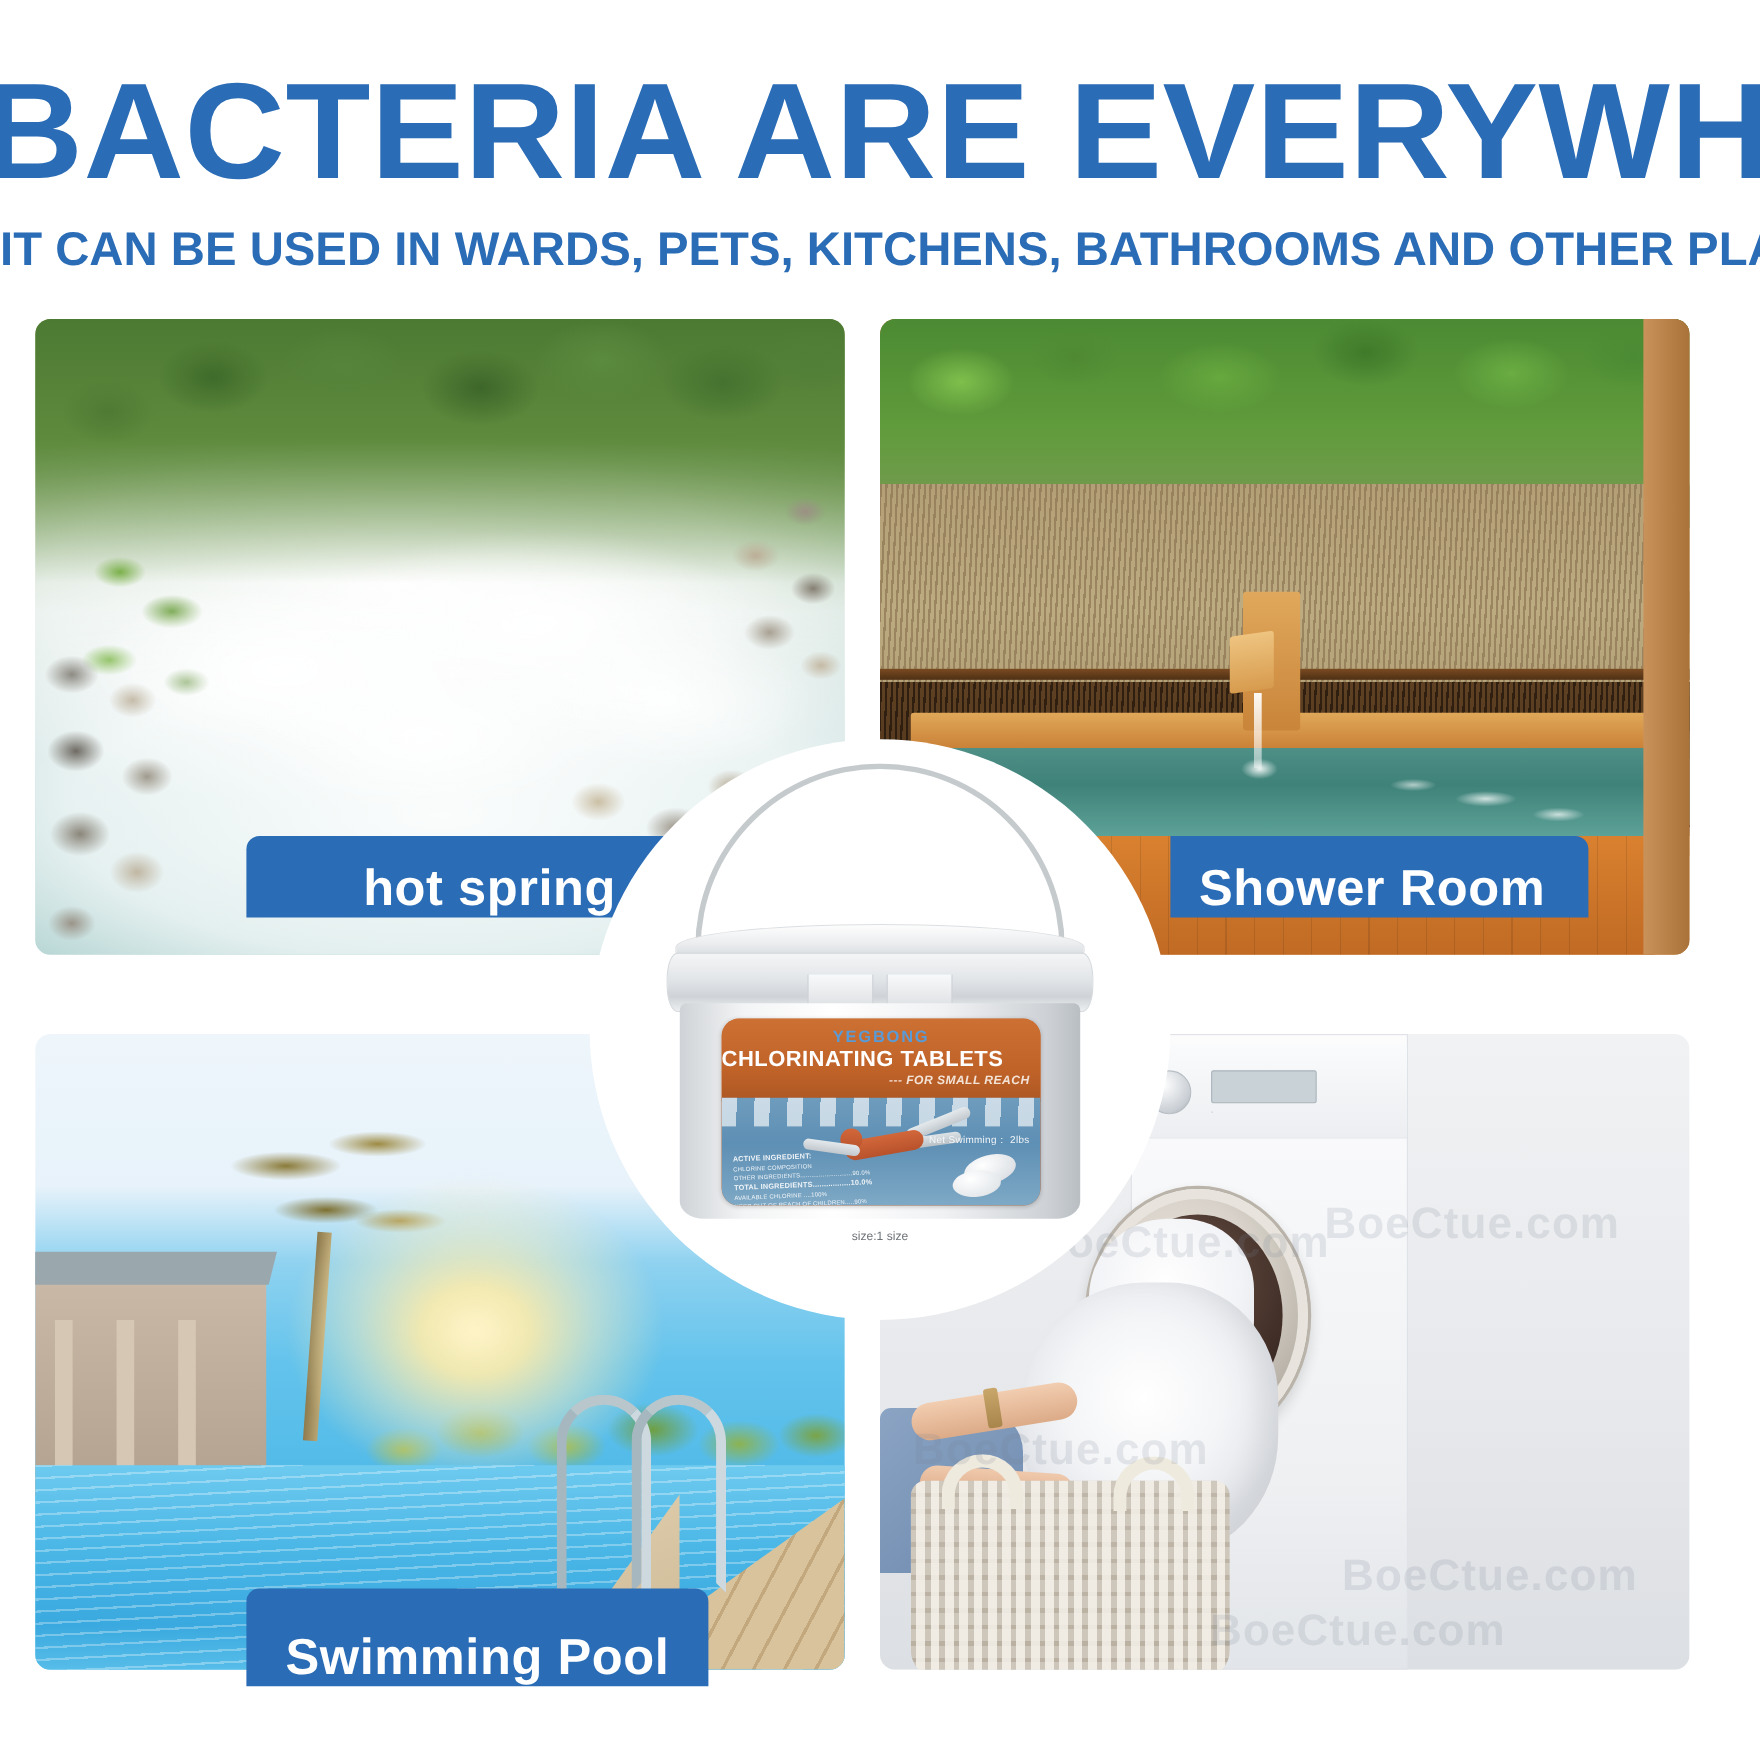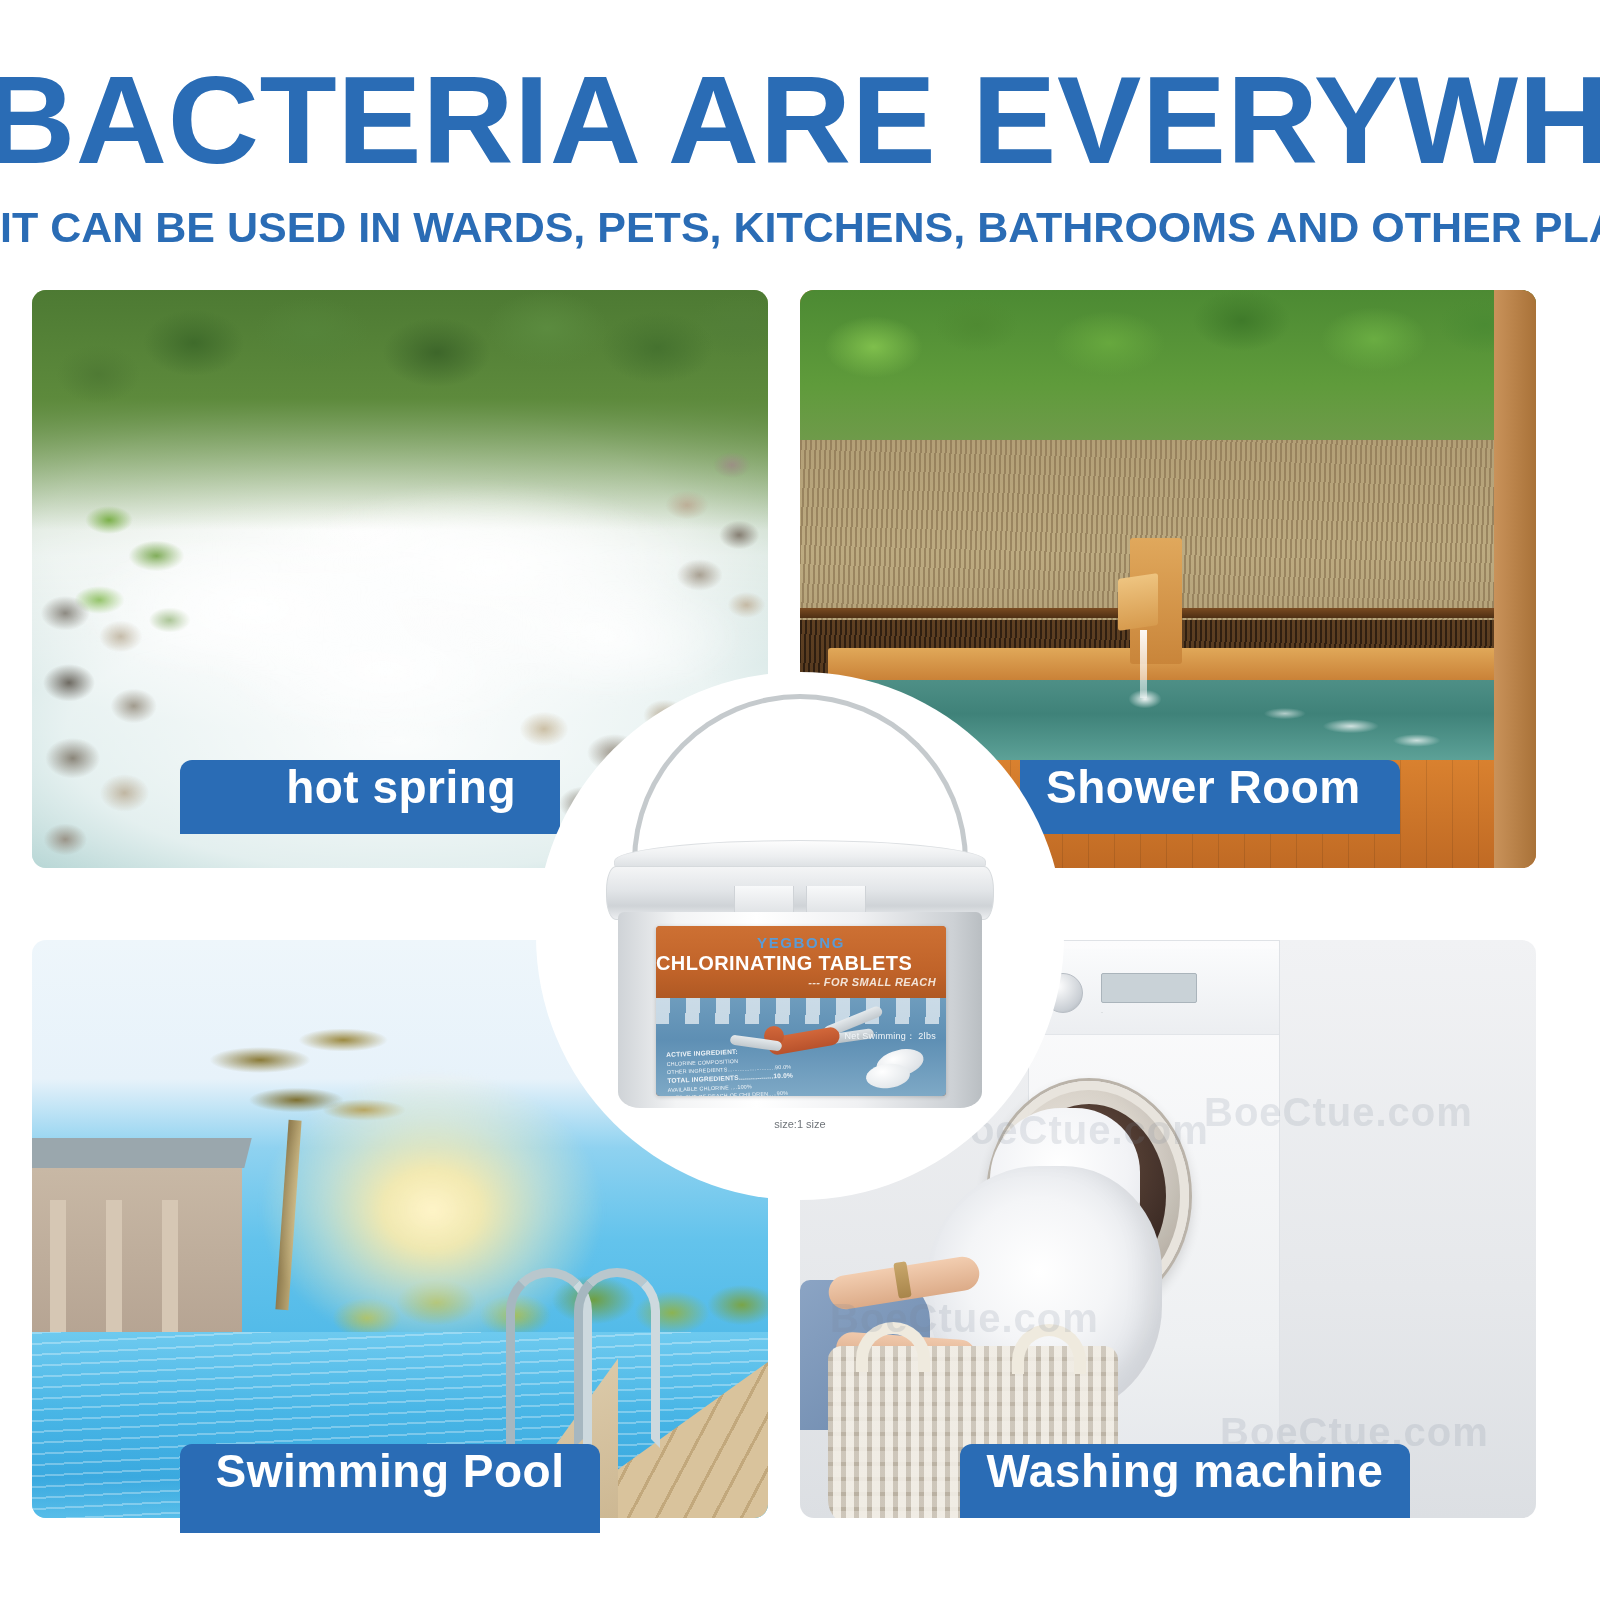--- a/index.html
+++ b/index.html
@@ -272,21 +272,21 @@
     background:linear-gradient(180deg,#f4f5f6 0%,#e2e5e8 45%,#cfd3d7 75%,#eceef0 100%);
     border-radius:10px / 24px; border:1px solid #d6dadd; }
   .bk-tab { position:absolute; top:196px; width:60px; height:28px;
     background:linear-gradient(180deg,#f8f9fa,#dfe2e5); border-left:1px solid #cfd3d7; border-right:1px solid #cfd3d7; }
   .bk-tab.t1 { left:134px; }
   .bk-tab.t2 { left:206px; }
   .bk-body { position:absolute; left:18px; top:222px; width:364px; height:196px;
     background:linear-gradient(90deg,#cfd3d7 0%,#f3f4f5 16%,#ffffff 38%,#f0f1f3 66%,#cdd1d5 92%,#b9bec2 100%);
     border-radius:6px 6px 22px 22px / 6px 6px 16px 16px; }
   .bk-label { position:absolute; left:38px; top:14px; width:290px; height:170px;
-    border-radius:4px; overflow:hidden;
+    border-radius:16px; overflow:hidden;
     background:linear-gradient(180deg,#c0622a 0%,#c86a2d 42%,#b55c27 47%,#b55c27 47%);
     box-shadow:0 1px 4px rgba(0,0,0,.18); }
   .lb-orange { position:absolute; left:0; top:0; width:100%; height:76px;
     background:linear-gradient(180deg,#cd7033 0%,#c06329 60%,#ad5723 100%); }
   .lb-blue { position:absolute; left:0; top:72px; width:100%; height:98px;
     background:linear-gradient(180deg,#6e9cbd 0%,#5e8fb4 42%,#7ea9c6 100%); }
   .lb-waves { position:absolute; left:0; top:0; width:100%; height:26px;
     background:
       repeating-linear-gradient(92deg, rgba(255,255,255,.85) 0px, rgba(255,255,255,.85) 14px, rgba(255,255,255,0) 14px, rgba(255,255,255,0) 30px);
     opacity:.75; }
@@ -314,23 +314,23 @@
   .lb-fine .big { font-size:6.6px; font-weight:700; }
   .lb-tabs { position:absolute; right:14px; bottom:6px; width:66px; height:40px; }
   .lb-tab1 { position:absolute; left:10px; top:0; width:48px; height:26px; border-radius:50%;
     background:radial-gradient(ellipse at 38% 30%, #ffffff, #dfe3e7 72%, #c3c9ce 100%); transform:rotate(-14deg); }
   .lb-tab2 { position:absolute; left:0;  top:14px; width:44px; height:24px; border-radius:50%;
     background:radial-gradient(ellipse at 38% 30%, #ffffff, #e4e8eb 72%, #c8ced2 100%); transform:rotate(-6deg); }
   .lb-size { position:absolute; left:0; bottom:-22px; width:100%; text-align:center;
     font-size:11px; color:#6f7479; }
 
   
-  .cap { position:absolute; background:#2a6cb5; display:flex; align-items:flex-start;
+  .cap { position:absolute; background:#2a6cb5; display:flex; align-items:flex-end;
     color:#ffffff; font-family:"Liberation Sans Narrow","Liberation Sans",sans-serif;
-    font-weight:700; font-size:46px; letter-spacing:.5px; white-space:nowrap; }
+    font-weight:700; font-size:46px; letter-spacing:.5px; white-space:nowrap;margin-left:44px; }
   #cap-hs { left:180px; top:760px; width:380px; height:74px;
     border-radius:12px 0 0 0; justify-content:flex-end; padding-right:44px; }
   #cap-sr { left:1020px; top:760px; width:380px; height:74px;
     border-radius:0 12px 0 0; justify-content:flex-start; padding-left:26px; }
   #cap-sp { left:180px; top:1444px; width:420px; height:89px;
     border-radius:12px 12px 0 0; justify-content:center; }
   #cap-wm { left:960px; top:1444px; width:450px; height:74px;
     border-radius:12px 12px 0 0; justify-content:center; }
 </style>
 </head>
@@ -433,23 +433,20 @@
 
   <div class="cap" id="cap-hs">
     <span>hot spring</span>
   </div>
   <div class="cap" id="cap-sr">
     <span>Shower Room</span>
   </div>
   <div class="cap" id="cap-sp">
     <span>Swimming Pool</span>
   </div>
-  <div class="cap" id="cap-wm">
-    <span>Washing machine</span>
-  </div>
 
   <div id="center-circle"></div>
 
   <div id="product">
     <div class="bk-handle"></div>
     <div class="bk-lid"></div>
     <div class="bk-rim"></div>
     <div class="bk-tab t1"></div>
     <div class="bk-tab t2"></div>
 

